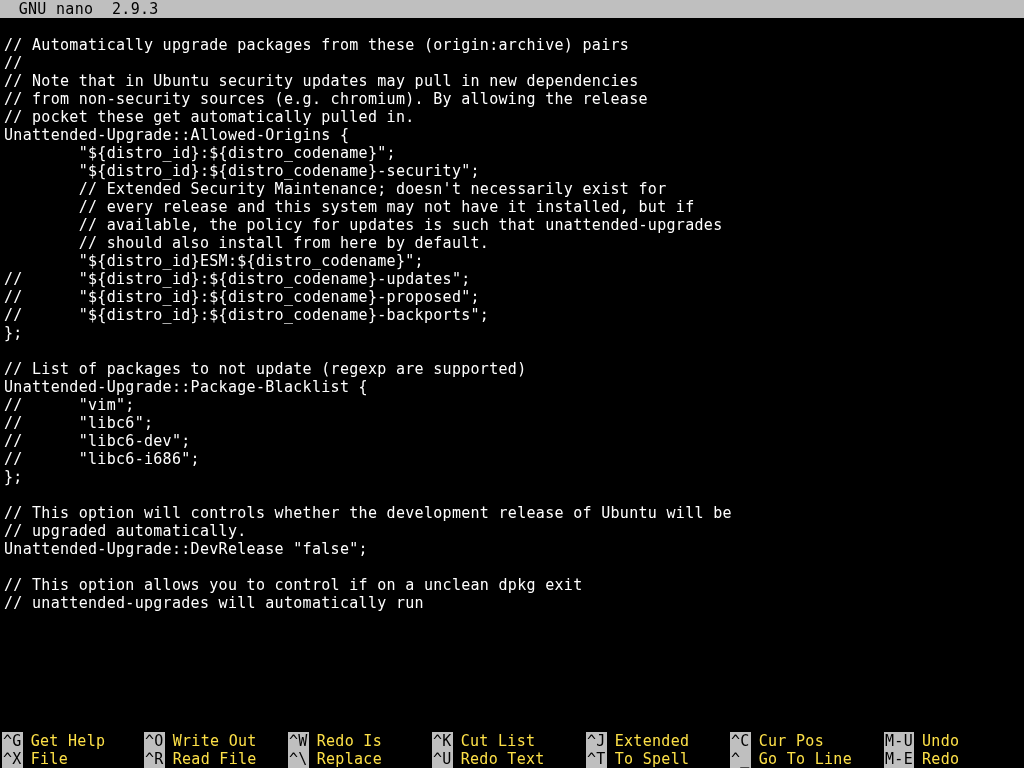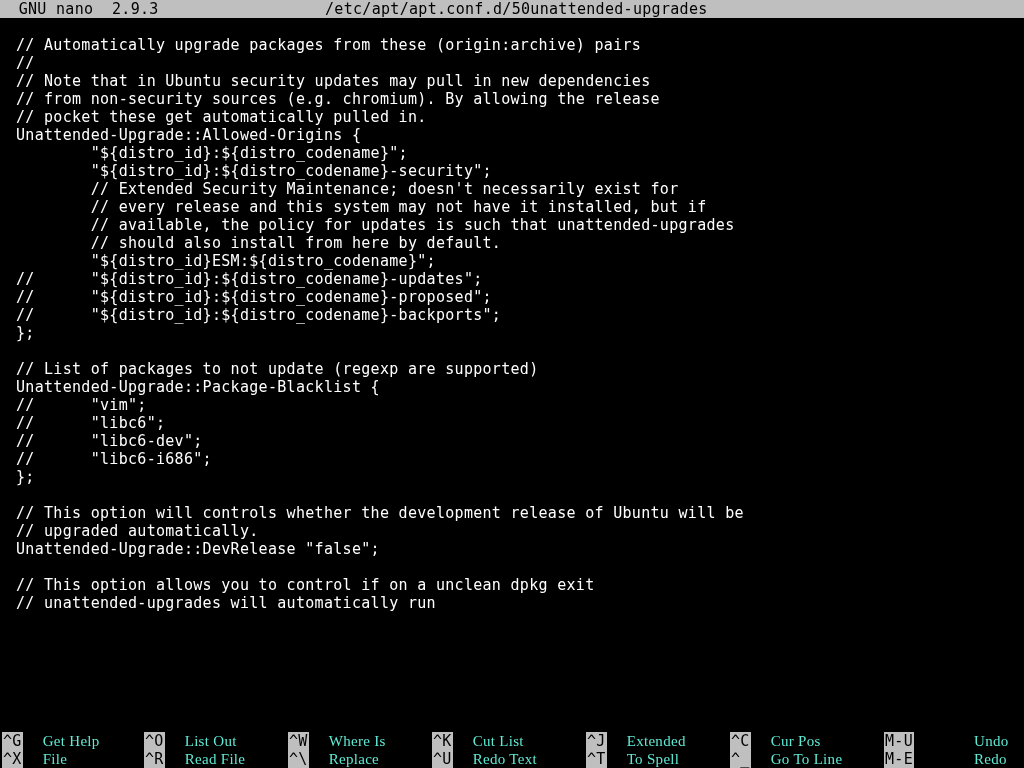--- a/index.html
+++ b/index.html
@@ -25,21 +25,21 @@
   .titlebar .left { flex: 0 0 auto; }
   .titlebar .center { flex: 1; text-align: center; }
   .titlebar .right { flex: 0 0 auto; width: 150px; }
   .buffer {
     padding: 0;
     white-space: pre;
     color: #fff;
     height: 714px;
     overflow: hidden;
   }
-  .buffer .line { height: 18px; padding-left: 16px; }
+  .buffer .line { height: 18px; padding-left: 4px; }
   .footer {
     height: 36px;
     width: 100%;
   }
   .footer-row {
     display: flex;
     height: 18px;
     align-items: center;
   }
   .shortcut {
@@ -47,49 +47,47 @@
     align-items: center;
     white-space: pre;
   }
   .shortcut .key {
     background: #bfbfbf;
     color: #000;
     padding: 0 1px;
     display: inline-block;
   }
   .shortcut .label {
-    color: #5eead4;
-    padding-left: 20px;
+    color: #fde047;
+    padding-left: 8px;
     display: inline-block;
-    font-family: Liberation Serif, serif;
   }
   .col0 { width: 144px; padding-left: 2px;}
   .col1 { width: 144px; }
   .col2 { width: 144px; }
   .col3 { width: 154px; }
   .col4 { width: 144px; }
   .col5 { width: 154px; }
-  .col6 { width: 138px; gap: 40px; }
+  .col6 { width: 138px; }
 </style>
 </head>
 <body>
 
 <div class="titlebar">
   <span class="left">  GNU nano  2.9.3</span>
-  <span class="center">/etc/apt/apt.conf.d/50unattended-upgrades</span>
   <span class="right"></span>
 </div>
 
 <div class="buffer" id="buffer"><div class="line"></div><div class="line">// Automatically upgrade packages from these (origin:archive) pairs</div><div class="line">//</div><div class="line">// Note that in Ubuntu security updates may pull in new dependencies</div><div class="line">// from non-security sources (e.g. chromium). By allowing the release</div><div class="line">// pocket these get automatically pulled in.</div><div class="line">Unattended-Upgrade::Allowed-Origins {</div><div class="line">        "${distro_id}:${distro_codename}";</div><div class="line">        "${distro_id}:${distro_codename}-security";</div><div class="line">        // Extended Security Maintenance; doesn't necessarily exist for</div><div class="line">        // every release and this system may not have it installed, but if</div><div class="line">        // available, the policy for updates is such that unattended-upgrades</div><div class="line">        // should also install from here by default.</div><div class="line">        "${distro_id}ESM:${distro_codename}";</div><div class="line">//      "${distro_id}:${distro_codename}-updates";</div><div class="line">//      "${distro_id}:${distro_codename}-proposed";</div><div class="line">//      "${distro_id}:${distro_codename}-backports";</div><div class="line">};</div><div class="line"></div><div class="line">// List of packages to not update (regexp are supported)</div><div class="line">Unattended-Upgrade::Package-Blacklist {</div><div class="line">//      "vim";</div><div class="line">//      "libc6";</div><div class="line">//      "libc6-dev";</div><div class="line">//      "libc6-i686";</div><div class="line">};</div><div class="line"></div><div class="line">// This option will controls whether the development release of Ubuntu will be</div><div class="line">// upgraded automatically.</div><div class="line">Unattended-Upgrade::DevRelease "false";</div><div class="line"></div><div class="line">// This option allows you to control if on a unclean dpkg exit</div><div class="line">// unattended-upgrades will automatically run</div></div>
 
 <div class="footer">
   <div class="footer-row" id="frow1">
       <div class="shortcut col0"><span class="key">^G</span><span class="label">Get Help</span></div>
-      <div class="shortcut col1"><span class="key">^O</span><span class="label">List Out</span></div>
-      <div class="shortcut col2"><span class="key">^W</span><span class="label">Where Is</span></div>
+      <div class="shortcut col1"><span class="key">^O</span><span class="label">Write Out</span></div>
+      <div class="shortcut col2"><span class="key">^W</span><span class="label">Redo Is</span></div>
       <div class="shortcut col3"><span class="key">^K</span><span class="label">Cut List</span></div>
       <div class="shortcut col4"><span class="key">^J</span><span class="label">Extended</span></div>
       <div class="shortcut col5"><span class="key">^C</span><span class="label">Cur Pos</span></div>
       <div class="shortcut col6"><span class="key">M-U</span><span class="label">Undo</span></div>
     </div>
   <div class="footer-row" id="frow2">
       <div class="shortcut col0"><span class="key">^X</span><span class="label">File</span></div>
       <div class="shortcut col1"><span class="key">^R</span><span class="label">Read File</span></div>
       <div class="shortcut col2"><span class="key">^\</span><span class="label">Replace</span></div>
       <div class="shortcut col3"><span class="key">^U</span><span class="label">Redo Text</span></div>

